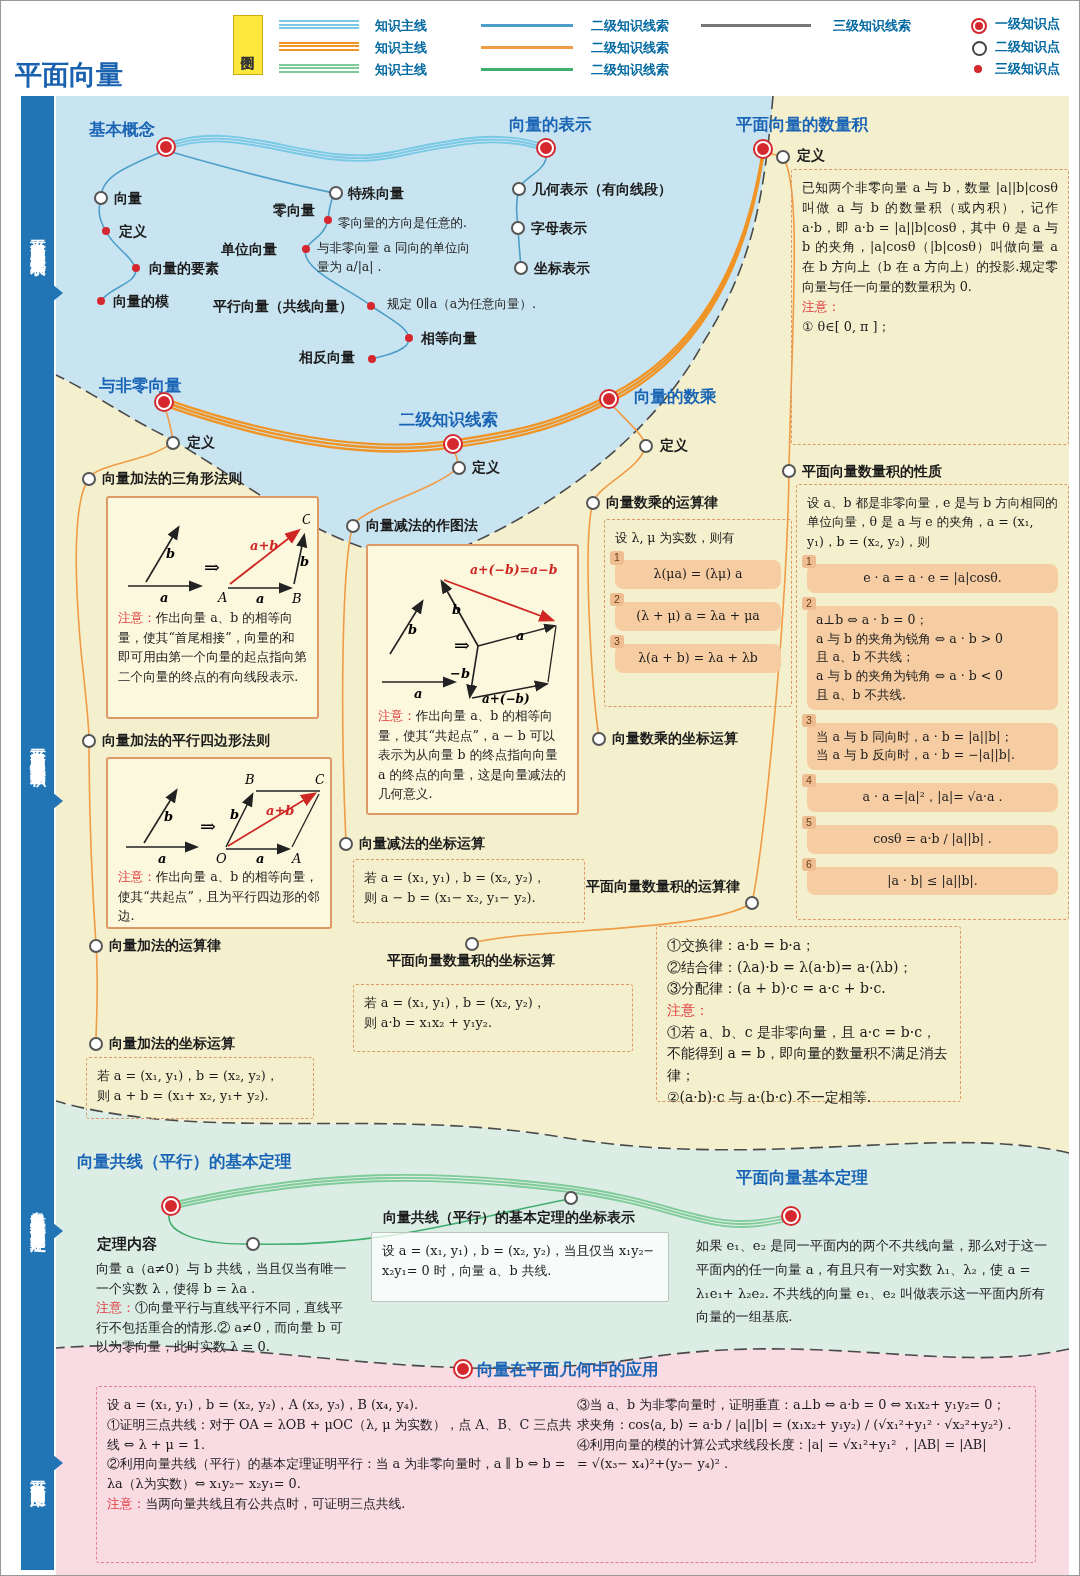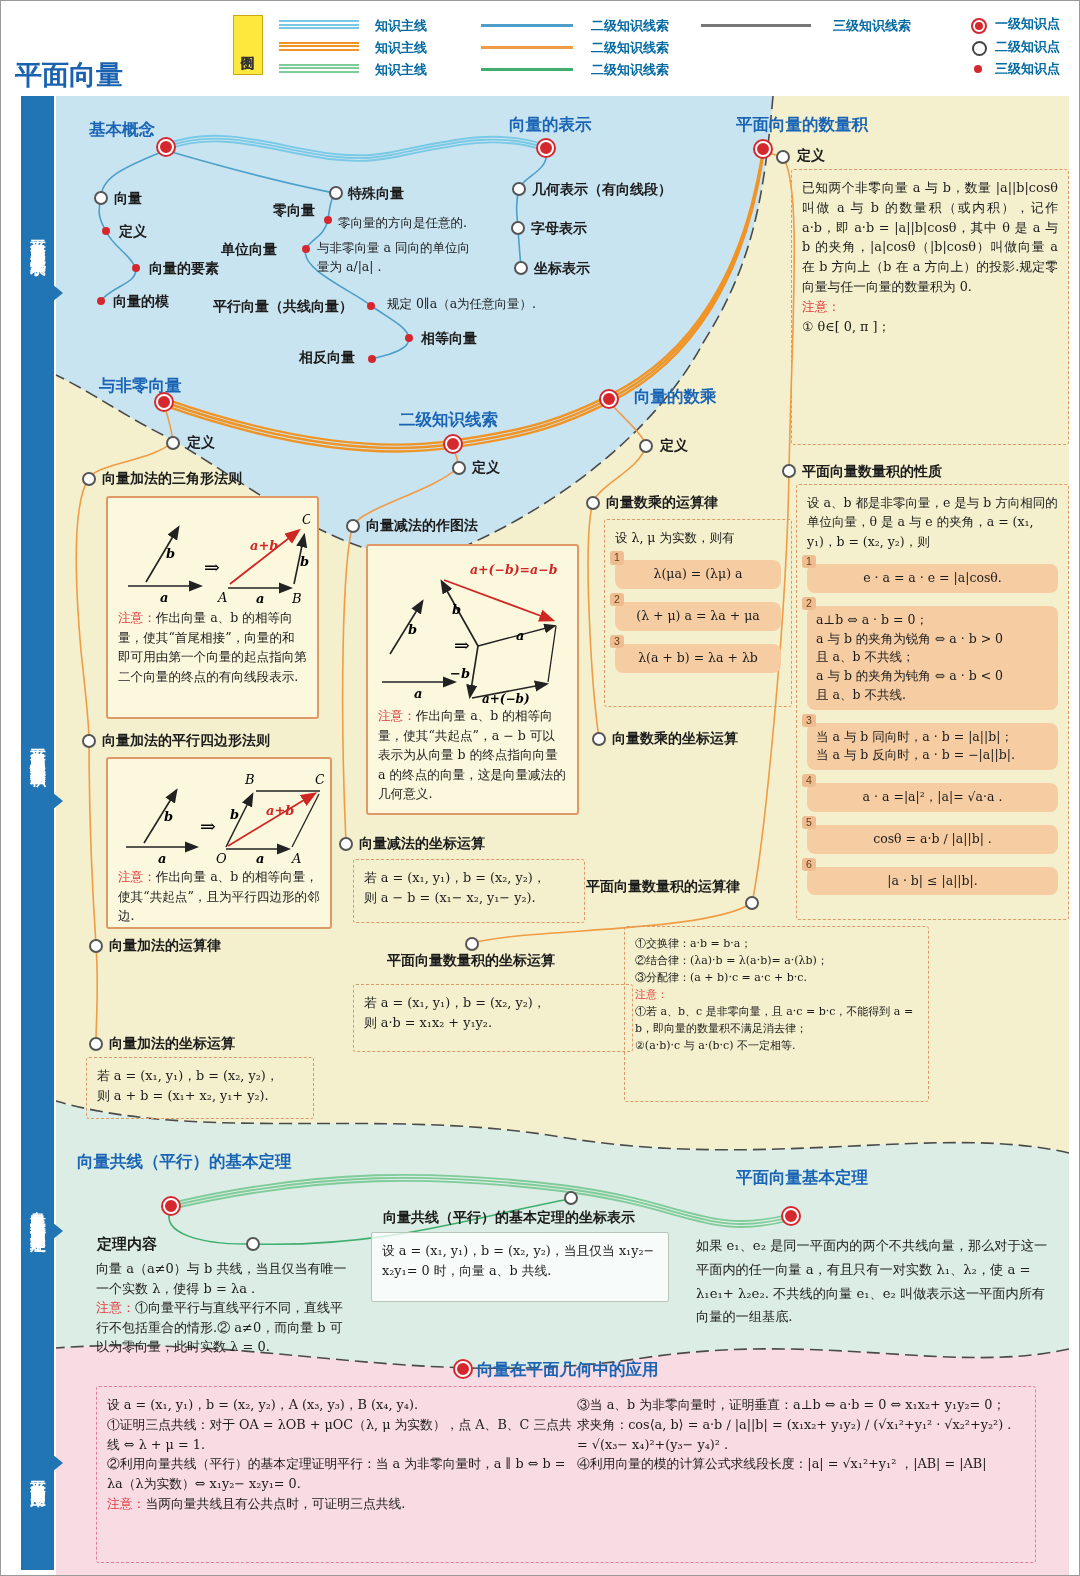--- a/index.html
+++ b/index.html
@@ -296,21 +296,21 @@
     <div>设 λ, μ 为实数，则有</div>
     <div class="pill ctr"><span class="pnum">1</span><span>λ(μa) = (λμ) a</span></div>
     <div class="pill ctr"><span class="pnum">2</span><span>(λ + μ) a = λa + μa</span></div>
     <div class="pill ctr"><span class="pnum">3</span><span>λ(a + b) = λa + λb</span></div>
   </div>
   <div class="n2" style="left:598px;top:738px"></div>
   <div class="t2" style="left:611px;top:729px">向量数乘的坐标运算</div>
 
   <div class="t2" style="left:585px;top:877px">平面向量数量积的运算律</div>
   <div class="n2" style="left:751px;top:902px"></div>
-  <div class="bx dsh" style="left:623px;top:925px;width:305px;height:176px;font-size:11px">
+  <div class="bx dsh" style="left:655px;top:925px;width:305px;height:176px;font-size:14px">
     <div>①交换律：a·b = b·a；</div>
     <div>②结合律：(λa)·b = λ(a·b)= a·(λb)；</div>
     <div>③分配律：(a + b)·c = a·c + b·c.</div>
     <div class="red">注意：</div>
     <div>①若 a、b、c 是非零向量，且 a·c = b·c，不能得到 a = b，即向量的数量积不满足消去律；</div>
     <div>②(a·b)·c 与 a·(b·c) 不一定相等.</div>
   </div>
   <div class="n2" style="left:471px;top:943px"></div>
   <div class="t2" style="left:386px;top:951px">平面向量数量积的坐标运算</div>
   <div class="bx dsh pre" style="left:352px;top:983px;width:280px;height:68px;font-size:12.8px">若 a = (x₁, y₁)，b = (x₂, y₂)，
@@ -337,18 +337,18 @@
   <div class="bx pdsh" style="left:95px;top:1385px;width:940px;height:177px;font-size:12.8px;display:flex;gap:0">
     <div style="width:470px">
       <div>设 a = (x₁, y₁)，b = (x₂, y₂)，A (x₃, y₃)，B (x₄, y₄).</div>
       <div>①证明三点共线：对于 OA = λOB + μOC（λ, μ 为实数），点 A、B、C 三点共线 ⇔ λ + μ = 1.</div>
       <div>②利用向量共线（平行）的基本定理证明平行：当 a 为非零向量时，a ∥ b ⇔ b = λa（λ为实数）⇔ x₁y₂− x₂y₁= 0.</div>
       <div><span class="red">注意：</span><span>当两向量共线且有公共点时，可证明三点共线.</span></div>
     </div>
     <div style="width:440px">
       <div>③当 a、b 为非零向量时，证明垂直：a⊥b ⇔ a·b = 0 ⇔ x₁x₂+ y₁y₂= 0；</div>
       <div>求夹角：cos⟨a, b⟩ = a·b ∕ |a||b| = (x₁x₂+ y₁y₂) ∕ (√x₁²+y₁² · √x₂²+y₂²) .</div>
+      <div>④利用向量的模的计算公式求线段长度：|a| = √x₁²+y₁² ，|AB| = |AB|</div>
       <div>= √(x₃− x₄)²+(y₃− y₄)² .</div>
-      <div>④利用向量的模的计算公式求线段长度：|a| = √x₁²+y₁² ，|AB| = |AB|</div>
     </div>
   </div>
 
 </div>
 
 </body></html>

